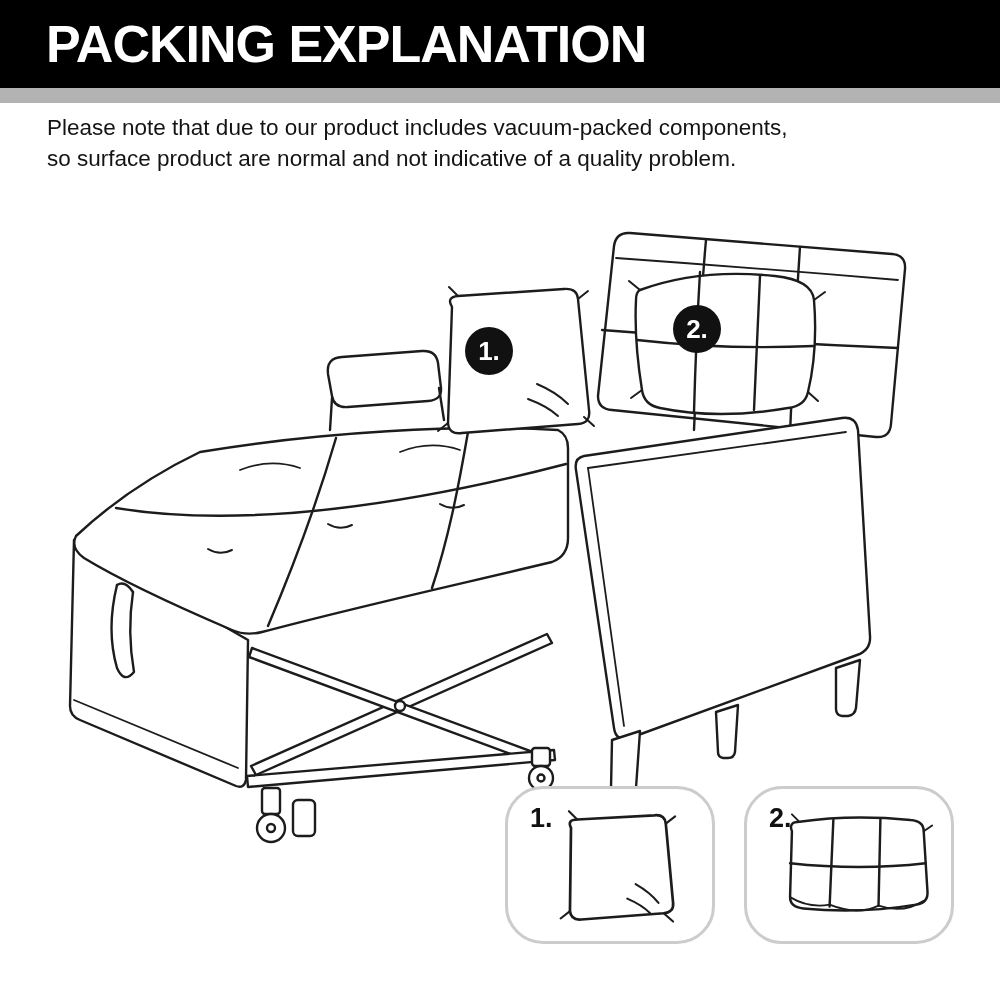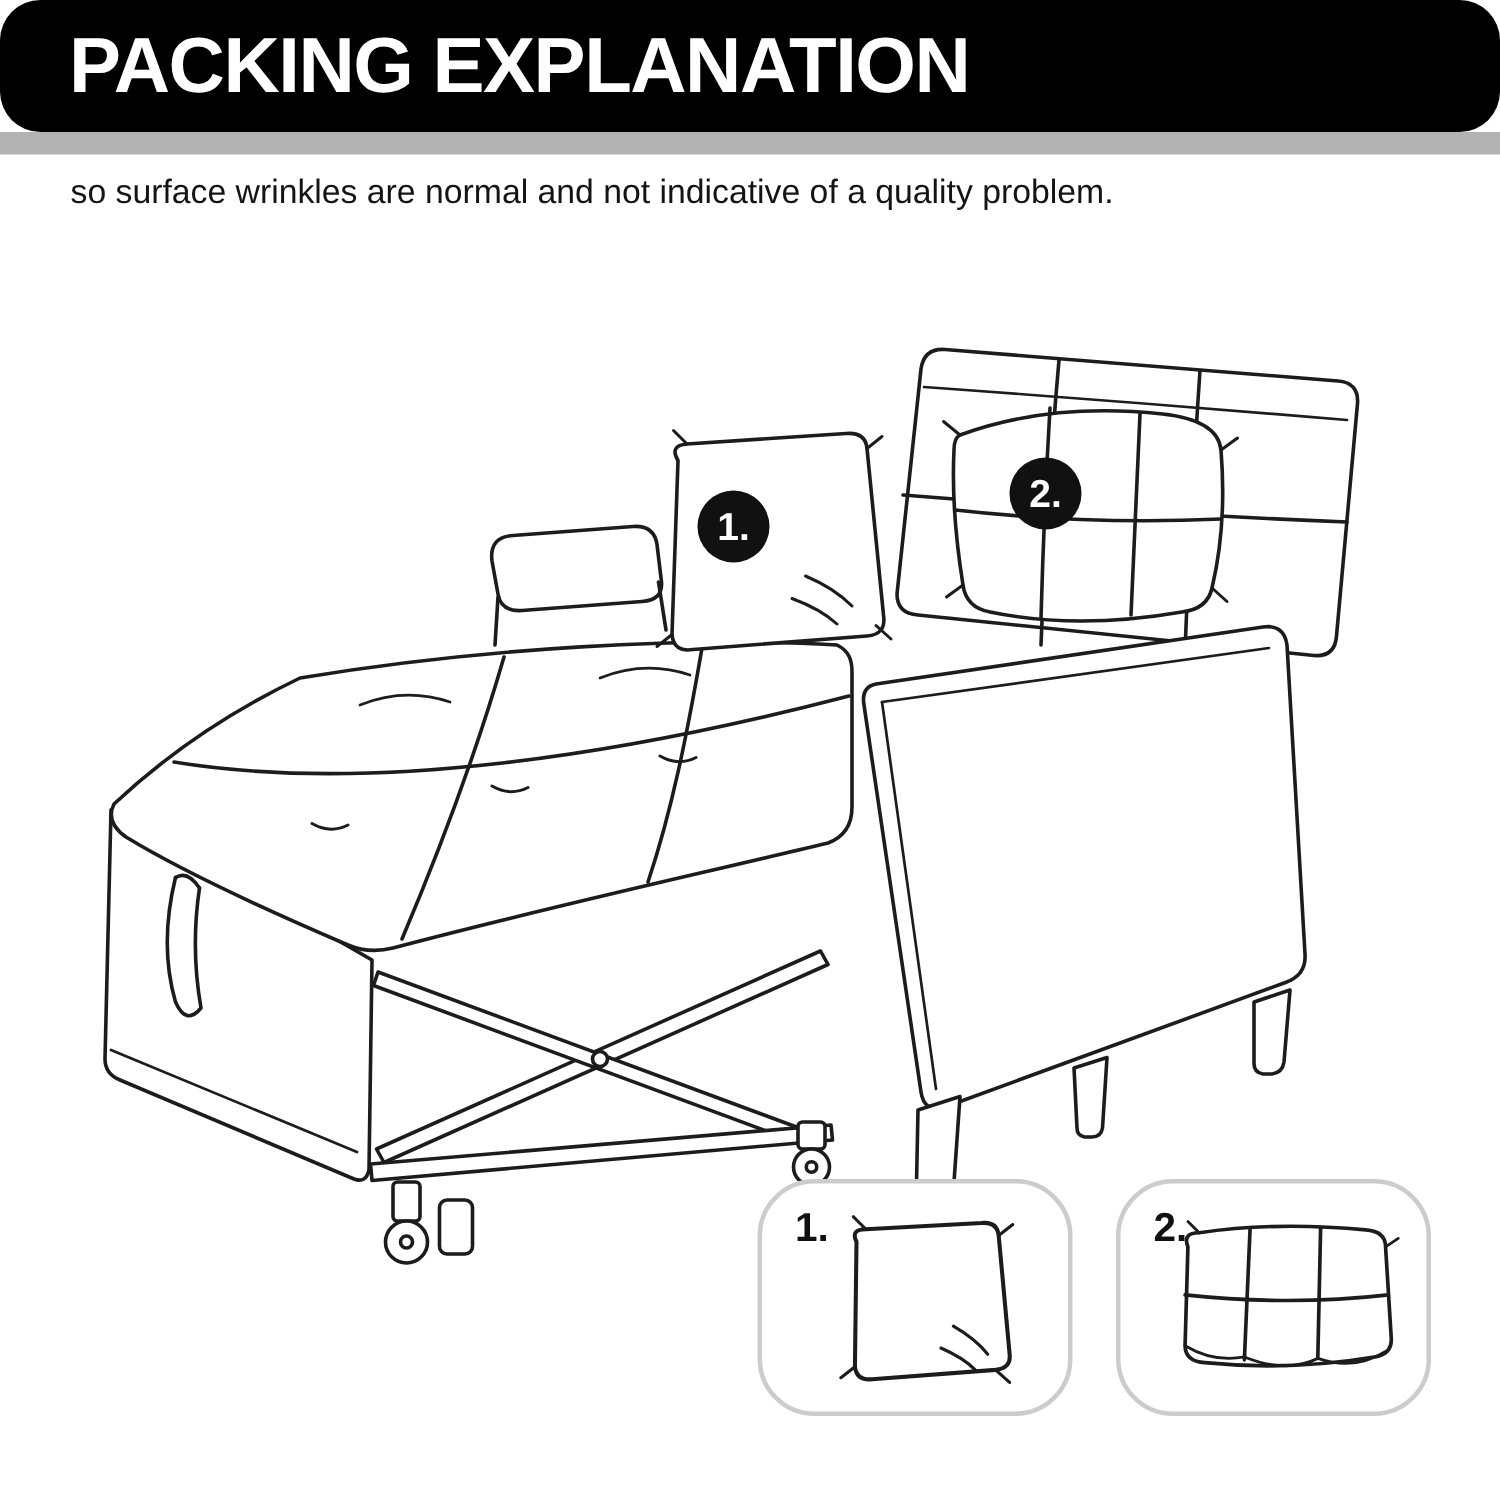--- a/index.html
+++ b/index.html
@@ -2,21 +2,21 @@
 <html><head>
 <meta charset="utf-8">
 <style>
   html,body{margin:0;padding:0;}
   body{
     width:1000px;height:1000px;position:relative;overflow:hidden;
     background:#ffffff;font-family:"Liberation Sans",sans-serif;color:#111;
   }
   .header-bar{
     position:absolute;left:0;top:0;width:1000px;height:88px;
-    background:#000;display:flex;align-items:center;border-radius:27px;
+    background:#000;display:flex;align-items:center;
   }
   .header-bar h1{
     margin:0 0 0 46px;color:#fff;font-size:52px;font-weight:800;
     letter-spacing:-1px;white-space:nowrap;
   }
   .divider-strip{
     position:absolute;left:0;top:88px;width:1000px;height:15px;background:#b3b3b3;
   }
   .note{
     position:absolute;left:47px;top:112px;width:860px;
@@ -38,21 +38,22 @@
 </style>
 </head>
 <body>
 
 <div class="header-bar">
   <h1>PACKING EXPLANATION</h1>
 </div>
 <div class="divider-strip"></div>
 
 <div class="note">
-  <div>so surface wrinkles are normal and not indicative of a quality problem.</div>
+  <div>Please note that due to our product includes vacuum-packed components,</div>
+  <div>so surface product are normal and not indicative of a quality problem.</div>
 </div>
 
 <svg class="illustration" viewBox="0 0 1000 1000" fill="#ffffff" stroke="#1c1c1c" stroke-width="2.4" stroke-linecap="round" stroke-linejoin="round">
 
   <g>
     <path d="M 598 396 L 614 246 Q 616 232 630 233 L 892 254 Q 906 255 905 269 L 891 424 Q 890 438 876 437 L 612 410 Q 598 409 598 396 Z"></path>
     <path d="M 616 258 Q 755 268 898 280" fill="none" stroke-width="1.8"></path>
     <path d="M 706 240 Q 698 330 694 430" fill="none"></path>
     <path d="M 800 247 Q 794 335 790 434" fill="none"></path>
     <path d="M 602 330 Q 750 342 898 348" fill="none"></path>

